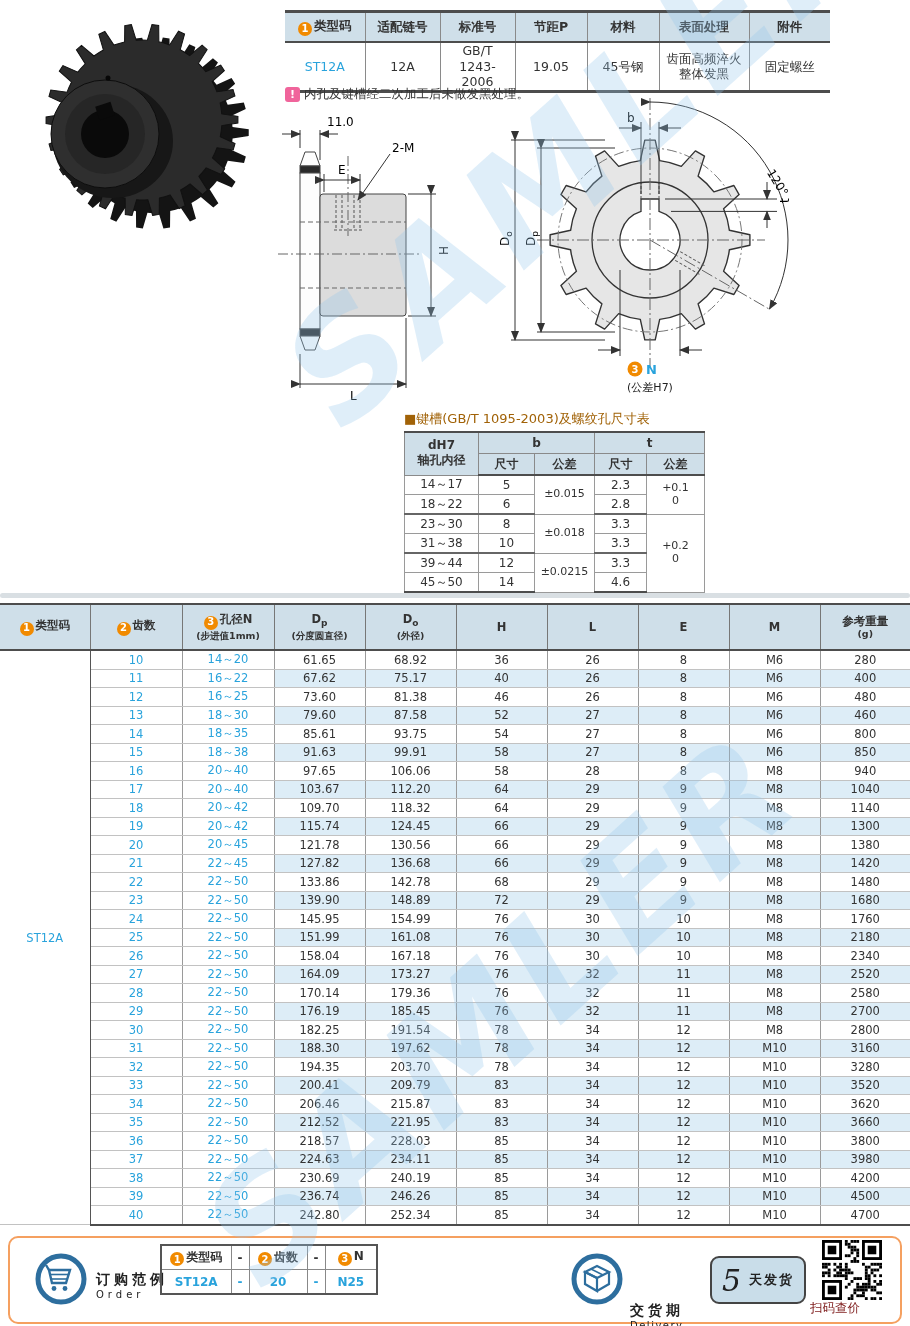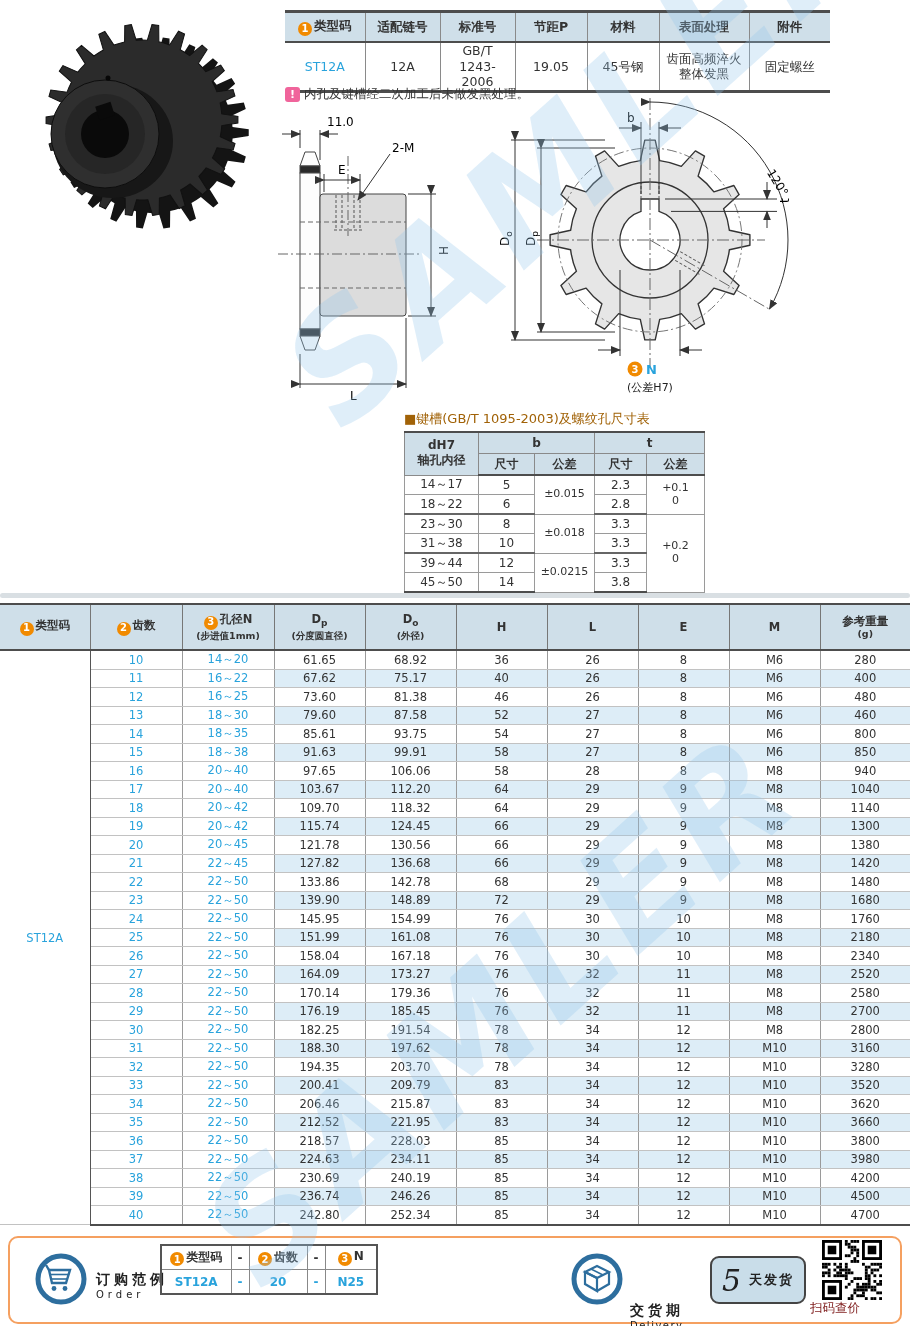--- a/index.html
+++ b/index.html
@@ -331,21 +331,21 @@
           </tr>
           <tr>
             <td>39～44</td>
             <td>12</td>
             <td class="tol" rowspan="2">±0.0215</td>
             <td>3.3</td>
           </tr>
           <tr>
             <td>45～50</td>
             <td>14</td>
-            <td>3.8</td>
+            <td>4.6</td>
           </tr>
         </tbody>
     </table>
   </div>
 
   <div class="abs divider" style="left:0;top:593px;width:910px;height:5px;"></div>
 
   <table class="main abs" style="left:0;top:603px;">
     <colgroup>
         <col style="width: 90px;">

